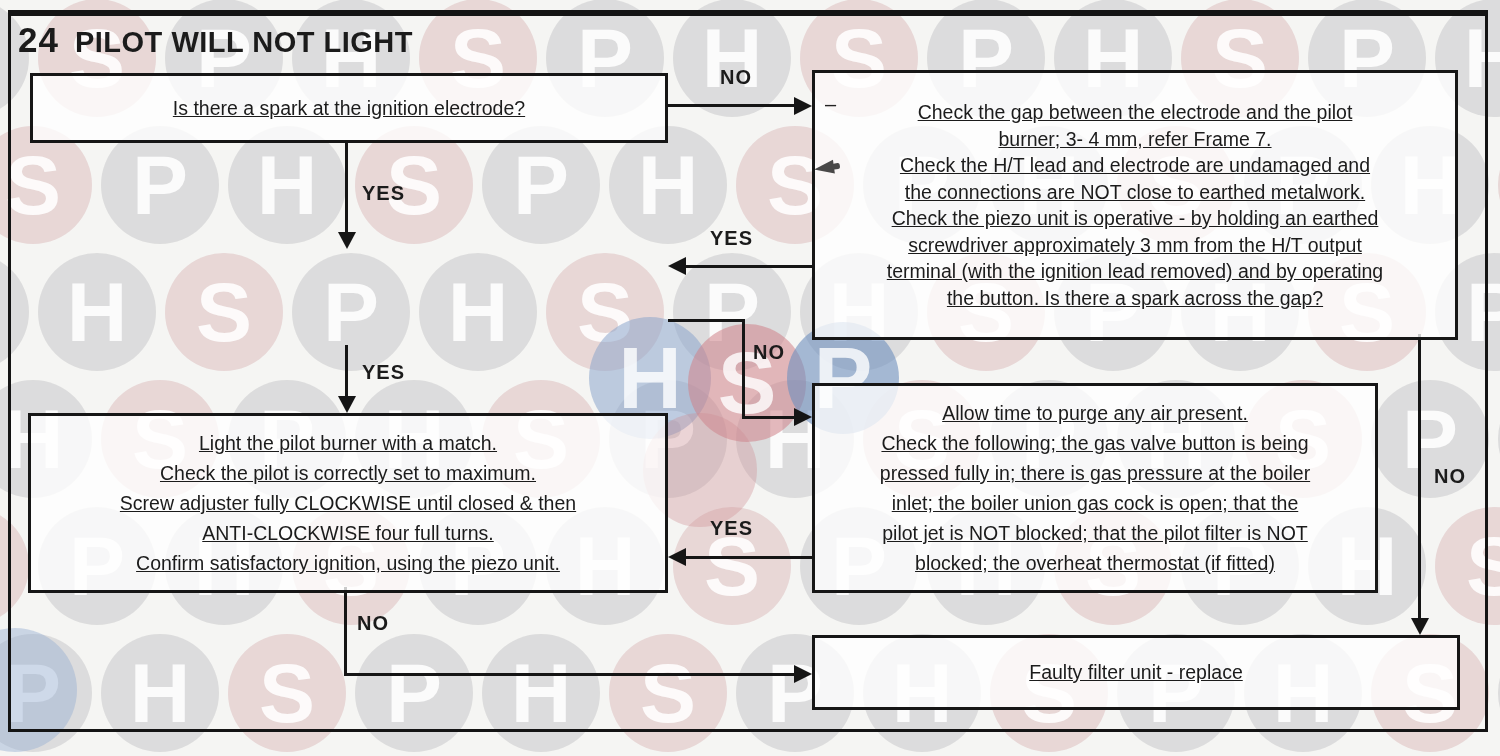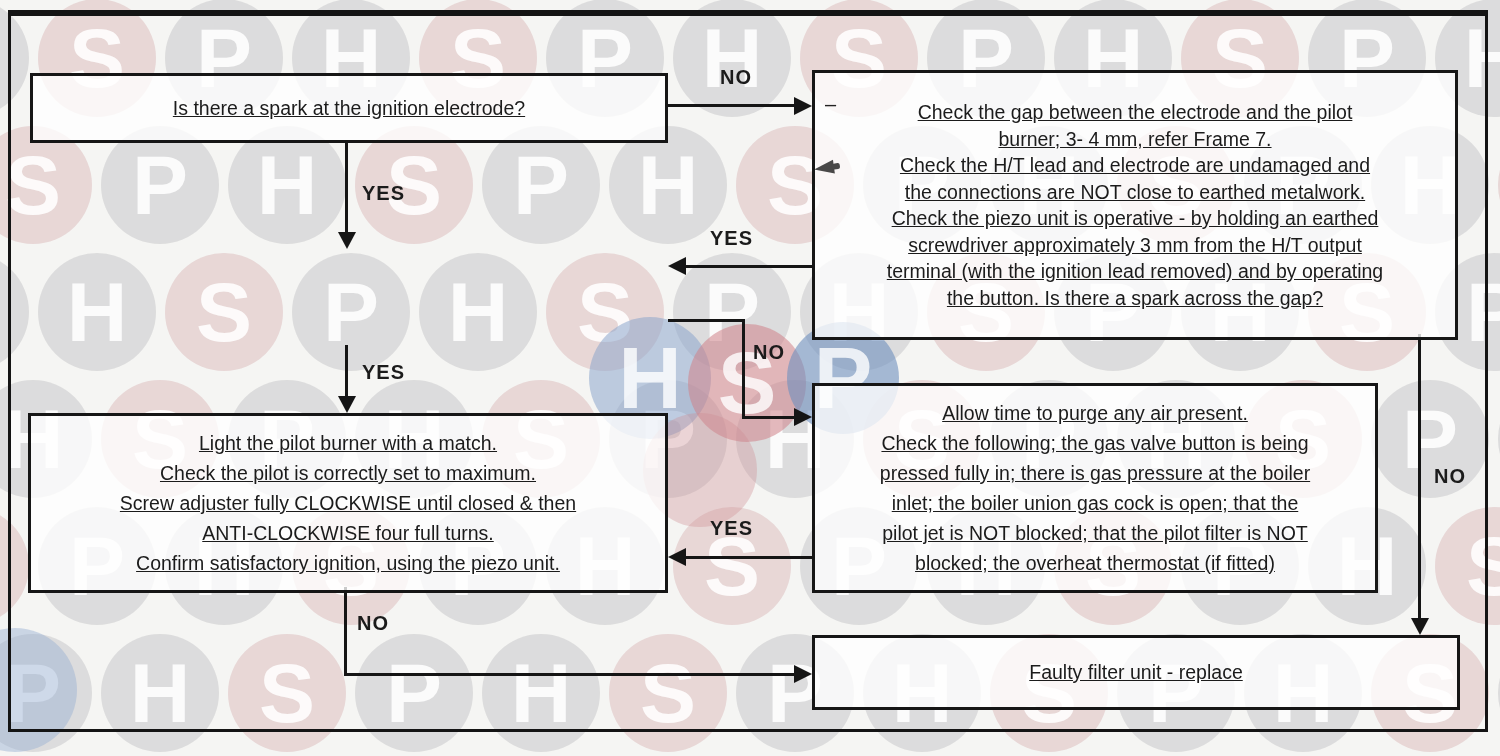--- a/index.html
+++ b/index.html
@@ -289,20 +289,24 @@
       </div>
       <div class="wm-circle" style="left: 787px; top: 322px; width: 112px; height: 112px; background: rgba(110, 143, 190, 0.6);">
         <span class="wm-letter" style="font-size: 88px; color: rgba(255, 255, 255, 0.8);">P</span>
       </div>
       <div class="wm-circle" style="left: 643px; top: 413px; width: 114px; height: 114px; background: rgba(207, 140, 146, 0.35);"></div>
       <div class="wm-circle" style="left: -47px; top: 628px; width: 124px; height: 124px; background: rgba(150, 175, 210, 0.45);"></div>
     </div>
 
   <div class="frame"></div>
 
+  <div class="title-row">
+    <span class="title-num">24</span>
+    <span class="title-text">PILOT WILL NOT LIGHT</span>
+  </div>
 
   <div class="fbox" id="box1">
     <div class="btxt">Is there a spark at the ignition electrode?</div>
   </div>
 
   <div class="fbox" id="box2">
     <span class="dash-artifact">–</span>
     <span class="smudge-artifact"></span>
     <div class="btxt">Check the gap between the electrode and the pilot
 burner; 3- 4 mm, refer Frame 7.

